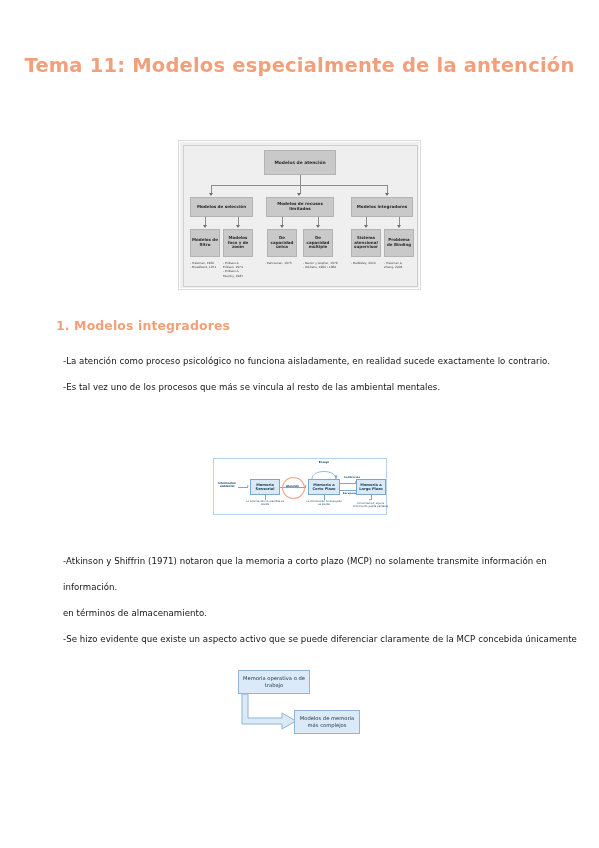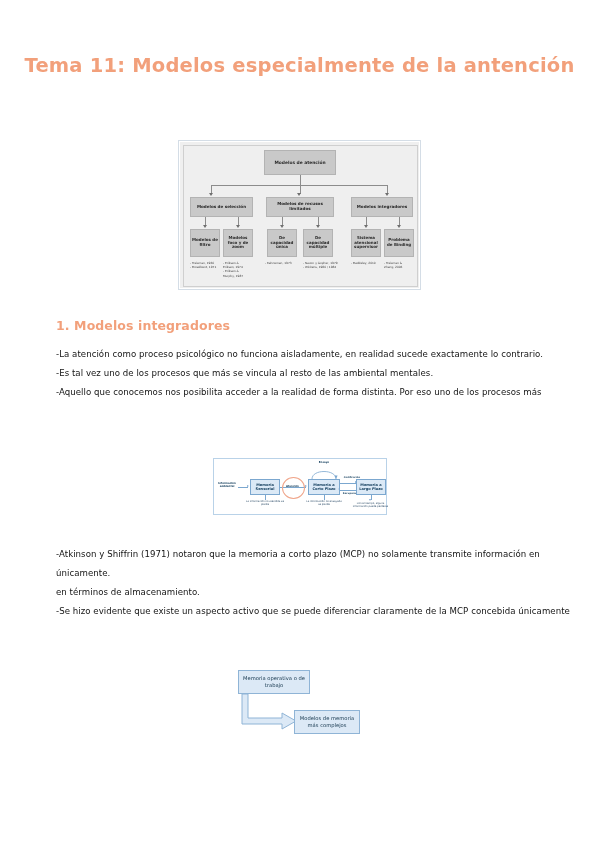--- a/index.html
+++ b/index.html
@@ -54,21 +54,21 @@
     position: absolute;
     left: 56px;
     width: 492px;
     font-size: 8.6px;
     line-height: 19px;
     color: #141414;
     font-family: "DejaVu Sans", sans-serif;
     letter-spacing: 0.05px;
   }
   .body-block p {
-    margin: 0;
+    margin: 7px;
     white-space: nowrap;
   }
   .block-a { top: 345px; }
   .block-b { top: 545px; }
   .spell {
     border-bottom: 1.4px solid #e8714a;
     padding-bottom: 0px;
   }
 
   
@@ -287,21 +287,20 @@
       <div class="cite" style="left:200px; top:115px; width:32px;">- Treisman &amp;
 Zhang, 2006</div>
     </div>
   </div>
 
   <div class="section-heading">1. Modelos integradores</div>
 
   <div class="body-block block-a">
     <p>-La atención como proceso psicológico no funciona aisladamente, en realidad sucede exactamente lo contrario.</p>
     <p>-Es tal vez uno de los procesos que más se vincula al resto de las ambiental mentales.</p>
-    <p>-Aquello que conocemos nos posibilita acceder a la realidad de forma distinta. Por eso uno de los procesos más</p>
   </div>
 
   <div class="figure" id="fig-memory">
 
     <div class="blabel" style="left:2px; top:23px; width:22px;">Información ambiental</div>
 
     <div class="bconn bh" style="left:24px; top:27.5px; width:10px;"></div>
     <div class="barrow" style="left:33px; top:25.7px;"></div>
 
     <div class="bbox" style="left:36px; top:20px; width:30px; height:16px;">Memoria Sensorial</div>
@@ -334,21 +333,21 @@
                 border-right:2.4px solid #7ba7cf;"></div>
 
     <div class="bbox" style="left:142px; top:20px; width:30px; height:16px;">Memoria a Largo Plazo</div>
     <div class="bconn bv" style="left:156.6px; top:36px; height:5px;"></div>
     <div class="barrow-d" style="left:154.8px; top:40px;"></div>
     <div class="bnote" style="left:136px; top:43px; width:41px;">Con el tiempo, alguna información puede perderse</div>
   </div>
 
   <div class="body-block block-b">
     <p>-Atkinson y Shiffrin (1971) notaron que la memoria a corto plazo (MCP) no solamente transmite información en</p>
-    <p>únicamente.</p>
+    <p>información.</p>
     <p>en términos de almacenamiento.</p>
     <p>-Se hizo evidente que existe un aspecto activo que se puede diferenciar claramente de la MCP concebida únicamente</p>
   </div>
 
   <div class="figure" id="fig-working">
     <div class="wbox" style="left:0px; top:0px; width:72px; height:24px;">Memoria operativa o de trabajo</div>
 
     <svg class="elbow-arrow" style="left:8px; top:24px; width:60px; height:36px; overflow:visible;">
       <path d="M2,0 L2,24 L36,24 L36,19 L50,27 L36,35 L36,30 L-4,30 L-4,0 Z" fill="#dce9f6" stroke="#8fb4d6" stroke-width="1"></path>
     </svg>

